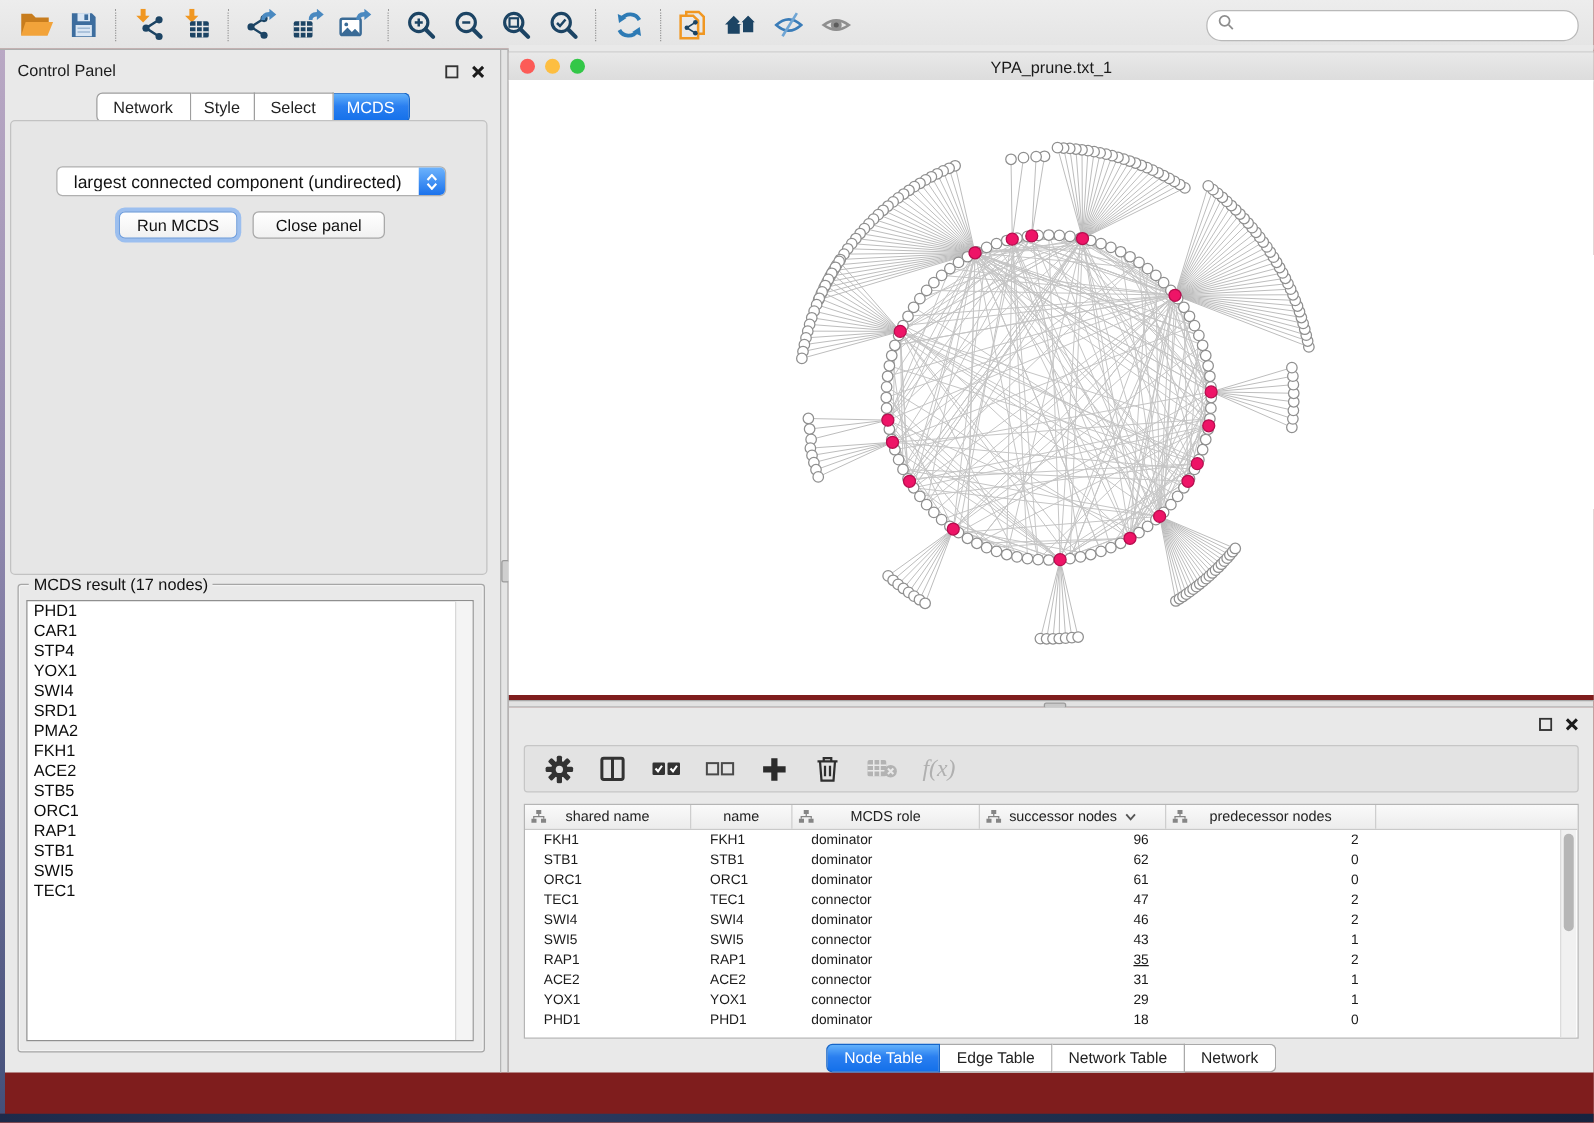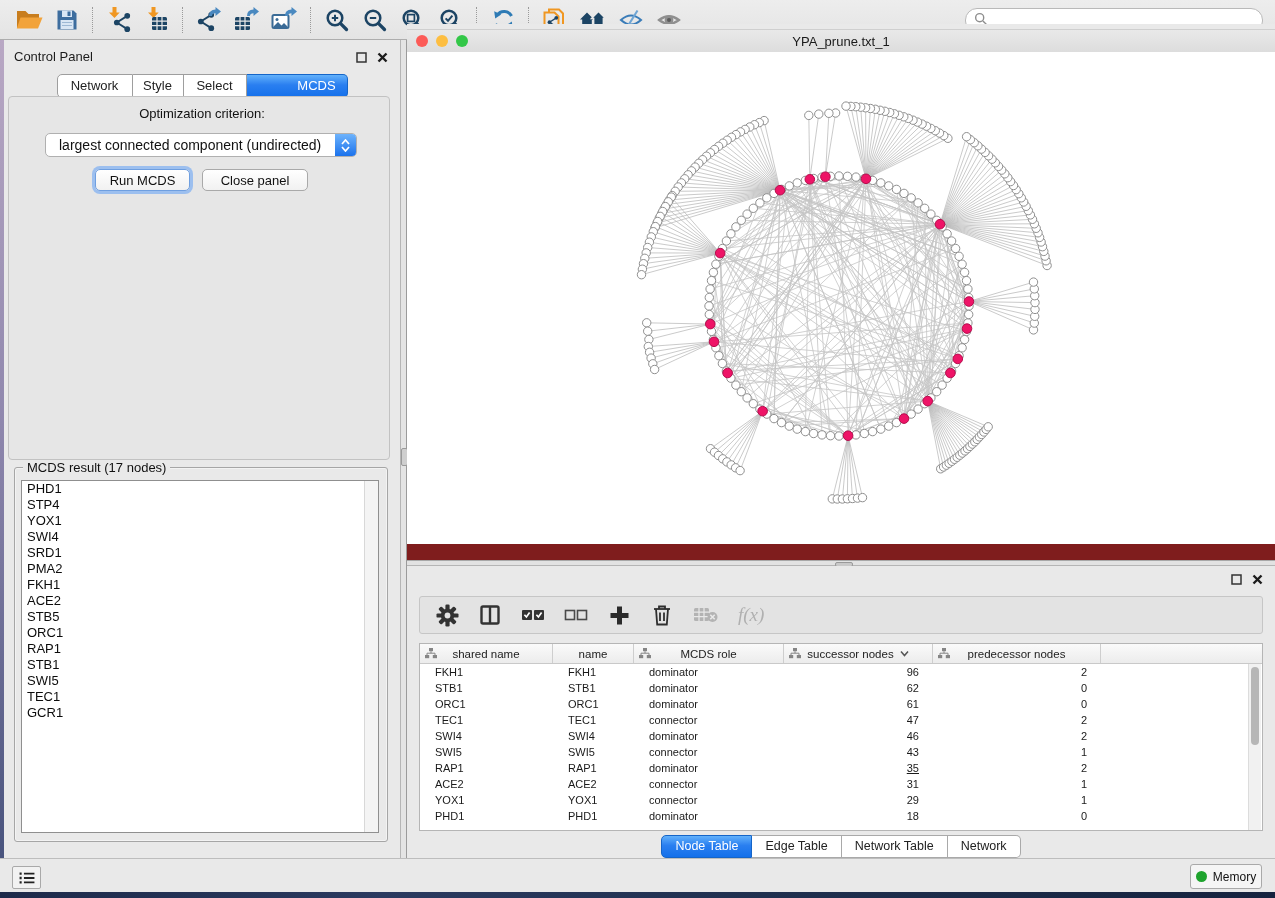--- a/index.html
+++ b/index.html
@@ -34,21 +34,21 @@
   .pushbtn{position:absolute;top:129px;height:22px;background:linear-gradient(#ffffff,#f1f1f1);border:1px solid #a9a9a9;border-radius:5px;font-size:13px;color:#111;display:flex;align-items:center;justify-content:center;box-sizing:border-box;}
   .focusring{box-shadow:0 0 0 3px rgba(94,158,245,.55);border-color:#6f9fe0;}
   .groupbox{left:10px;top:427px;width:372px;height:373px;border:1px solid #a6a6a6;border-radius:3px;box-shadow:inset 0 0 0 1px #f3f3f3;}
   .grouplegend{position:absolute;left:8px;top:-8px;background:#e9e9e9;padding:0 4px;font-size:13px;color:#111;}
   .mcdslist{position:absolute;left:6px;top:12px;width:358px;height:353px;background:#fff;border:1px solid #8f8f8f;box-sizing:border-box;overflow:hidden;}
   .mcdslist .item{font-size:13px;line-height:16px;padding-left:5px;color:#0c0c0c;}
   .listtrack{position:absolute;right:0;top:0;width:13px;height:100%;background:#f4f4f4;border-left:1px solid #d8d8d8;}
   .v-split{left:400px;top:40px;width:7px;height:818px;background:#e4e4e4;border-left:1px solid #b5b5b5;border-right:1px solid #9b9b9b;box-sizing:border-box;}
   .v-split .grip{position:absolute;left:0px;top:408px;width:5px;height:16px;background:#cfcfcf;border:1px solid #9a9a9a;border-radius:2px;}
   
-  .network-panel{left:407px;top:24px;width:868px;height:520px;background:#e9e9e9;}
+  .network-panel{left:407px;top:36px;width:868px;height:520px;background:#e9e9e9;}
   .net-titlebar{position:absolute;left:0;top:5px;width:100%;height:23px;background:linear-gradient(#e9e9e9,#dcdcdc);border-top:1px solid #cfcfcf;border-bottom:1px solid #bdbdbd;}
   .lights{position:absolute;left:9px;top:5px;display:flex;gap:8px;}
   .light{width:12px;height:12px;border-radius:50%;}
   .net-title{width:100%;text-align:center;font-size:13px;color:#1a1a1a;line-height:23px;}
   .net-canvas{position:absolute;left:0;top:28px;width:868px;height:492px;background:#fff;}
   .h-split{left:407px;top:560px;width:868px;height:6px;background:#e2e2e2;border-top:1px solid #a8a8a8;border-bottom:1px solid #b5b5b5;box-sizing:border-box;}
   .h-split .grip{position:absolute;left:428px;top:1px;width:16px;height:3px;background:#c9c9c9;border:1px solid #9a9a9a;border-radius:2px;}
   
   .table-panel{left:407px;top:566px;width:868px;height:292px;background:#e9e9e9;}
   .tp-toolbar{position:absolute;left:12px;top:30px;width:844px;height:38px;background:#e3e3e3;border:1px solid #c6c6c6;border-radius:3px;box-sizing:border-box;display:flex;align-items:center;padding-left:14px;gap:17px;}
@@ -259,56 +259,55 @@
       <span class="wbtn">
           <svg width="11" height="11" viewBox="0 0 11 11">
             <path d="M1.5 1.5 L9.5 9.5 M9.5 1.5 L1.5 9.5" stroke="#1c1c1c" stroke-width="2.4"></path>
           </svg>
         </span>
     </div>
     <div class="ctabs" id="control-tabs">
         <div class="ctab" style="width: 74px;">Network</div>
         <div class="ctab" style="width: 50px;">Style</div>
         <div class="ctab" style="width: 62px;">Select</div>
-        <div class="ctab sel" style="width: 60px; padding-left: 40px;">MCDS</div>
+        <div class="ctab sel" style="width: 60px;">MCDS</div>
       </div>
     <div class="abs tabcontent"></div>
-    <div class="abs optlabel">Optimization criterion:</div>
     <div class="abs combo">
       <span class="val">largest connected component (undirected)</span>
       <span class="step">
         <svg width="9" height="6" viewBox="0 0 9 6">
             <path d="M1 5 L4.5 1 L8 5" fill="none" stroke="#fff" stroke-width="1.7"></path>
           </svg>
         <svg width="9" height="6" viewBox="0 0 9 6">
             <path d="M1 1 L4.5 5 L8 1" fill="none" stroke="#fff" stroke-width="1.7"></path>
           </svg>
       </span>
     </div>
     <div class="pushbtn focusring" style="left:91px;width:95px;">Run MCDS</div>
     <div class="pushbtn" style="left:198px;width:106px;">Close panel</div>
     <div class="abs groupbox">
       <div class="grouplegend">MCDS result (17 nodes)</div>
       <div class="mcdslist" id="mcds-list">
 
       <div class="item">PHD1</div>
+          <div class="item">CAR1</div>
           <div class="item">STP4</div>
           <div class="item">YOX1</div>
           <div class="item">SWI4</div>
           <div class="item">SRD1</div>
           <div class="item">PMA2</div>
           <div class="item">FKH1</div>
           <div class="item">ACE2</div>
           <div class="item">STB5</div>
           <div class="item">ORC1</div>
           <div class="item">RAP1</div>
           <div class="item">STB1</div>
           <div class="item">SWI5</div>
           <div class="item">TEC1</div>
-          <div class="item">GCR1</div>
           <div class="listtrack"></div>
         </div>
     </div>
   </div>
 
   <div class="abs v-split">
       <div class="grip"></div>
     </div>
 
   <div class="abs network-panel">
@@ -1204,27 +1203,13 @@
         </div>
     </div>
     <div class="bottabs" id="bottom-tabs">
         <div class="btab sel">Node Table</div>
         <div class="btab">Edge Table</div>
         <div class="btab">Network Table</div>
         <div class="btab">Network</div>
       </div>
   </div>
 
-  <div class="abs status-bar">
-    <div class="listbtn">
-      <svg width="18" height="14" viewBox="0 0 20 16">
-          <g stroke="#222" stroke-width="2.2">
-            <path d="M6.5 3 h12 M6.5 8 h12 M6.5 13 h12"></path>
-            <path d="M1.5 3 h2.4 M1.5 8 h2.4 M1.5 13 h2.4" stroke-width="2.8"></path>
-          </g>
-        </svg>
-    </div>
-    <div class="membtn">
-      <span class="memdot"></span>
-      <span>Memory</span>
-    </div>
-  </div>
 </div>
 
 </body></html>

